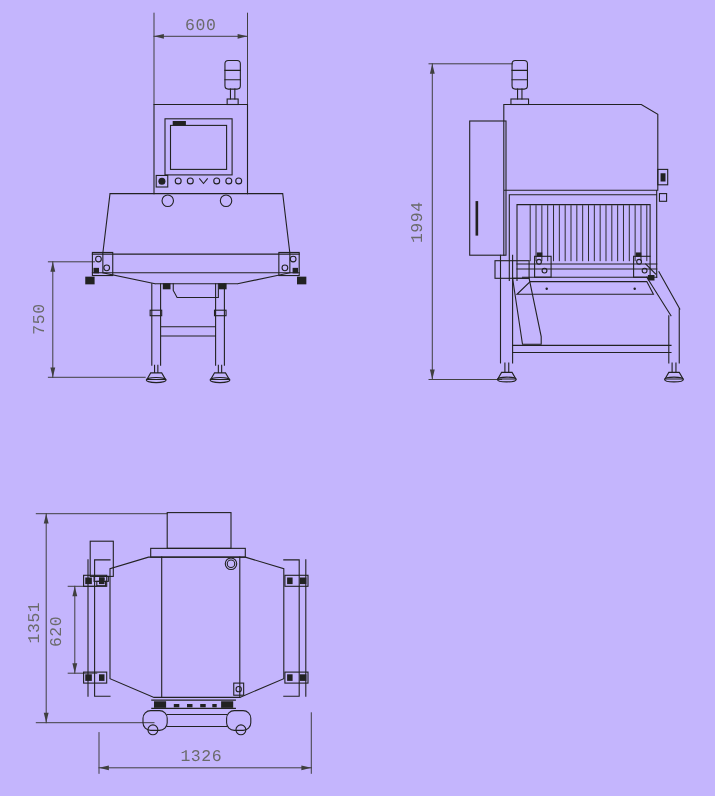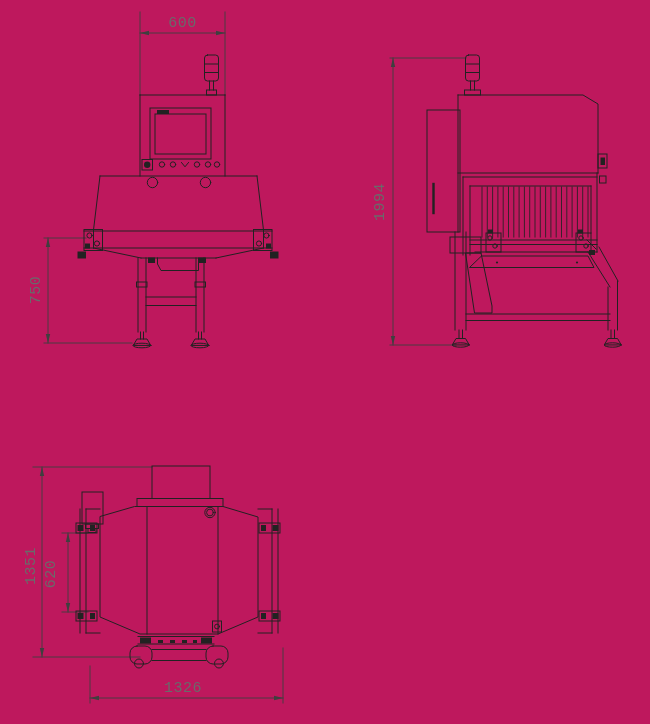--- a/index.html
+++ b/index.html
@@ -1,17 +1,17 @@
 <!DOCTYPE html>
 <html><head>
 <meta charset="utf-8">
 <style>
   html,body{margin:0;padding:0;background:#ffffff;}
   .sheet{
-    width:650px;height:724px;background:#be185d;position:relative;overflow:hidden;
+    width:650px;height:724px;background:#c4b5fd;position:relative;overflow:hidden;
     font-family:"Liberation Sans",sans-serif;
   }
   svg{display:block;}
   .ln{stroke:#222222;fill:none;stroke-width:1;stroke-linecap:square;stroke-linejoin:miter;}
   .thin{stroke-width:0.85;}
   .thick{stroke-width:2.4;}
   .dim{stroke:#3f3f3f;fill:none;stroke-width:0.9;stroke-linecap:square;}
   .arr{fill:#3f3f3f;stroke:none;}
   .fill{fill:#222222;stroke:none;}
   .dimtext{

